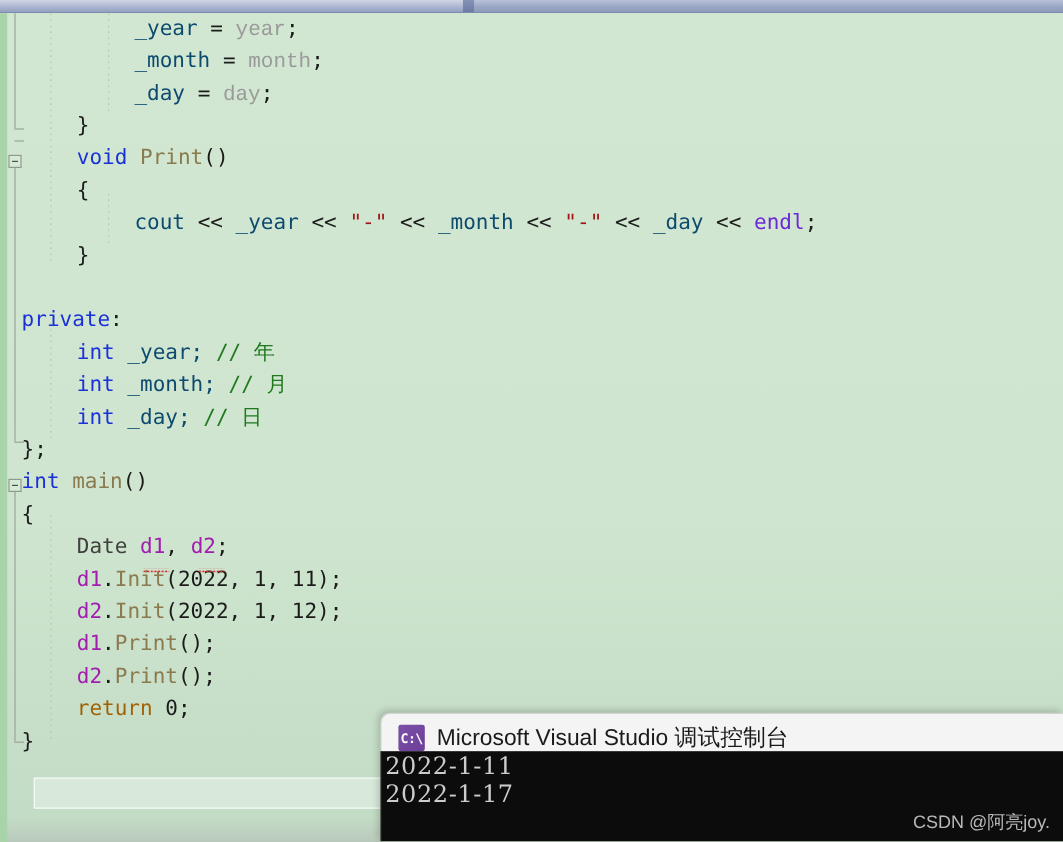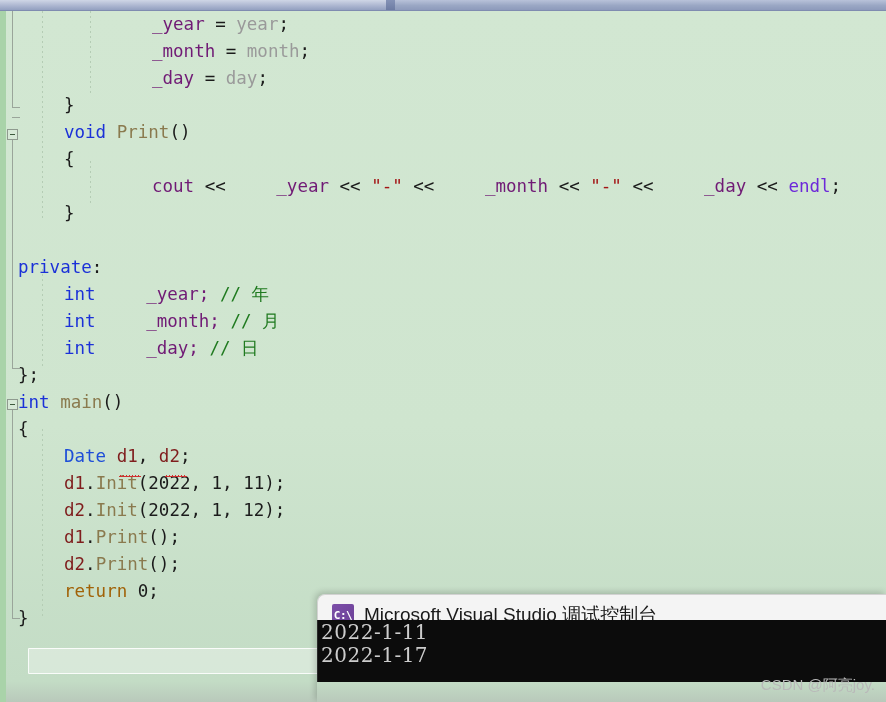--- a/index.html
+++ b/index.html
@@ -142,26 +142,26 @@
     position: absolute;
     left: 18px;
     white-space: pre;
     letter-spacing: 0px;
   }
 
   
   .kw      { color: #1b31d8; }           
   .kwflow  { color: #a16207; }           
   .fn      { color: #8a7a4e; }           
-  .type    { color: #1d4ed8; }           
-  .ident   { color: #701a75; margin-left: 40px; }           
-  .param   { color: #9a9a9a; }           
+  .type    { color: #404040; }           
+  .ident   { color: #0c4a6e; }           
+  .param   { color: #9a9a9a; font-family: Liberation Mono, monospace; }           
   .str     { color: #a31515; }           
   .cmt     { color: #1f7a1f; }           
-  .obj     { color: #7f1d1d; }           
+  .obj     { color: #a21caf; }           
   .num     { color: #1b1b1b; }
   .dim     { color: #6d28d9; }           
   .punc    { color: #1b1b1b; }
 
   
   .squiggle {
     position: absolute;
     height: 3px;
     background-image: radial-gradient(circle at 1.5px 2.4px, #d03030 1.1px, transparent 1.2px);
     background-size: 3px 3px;
@@ -214,23 +214,23 @@
     letter-spacing: -0.5px;
   }
   .console-title-text {
     font-family: Liberation Sans, sans-serif;
     font-size: 19px;
     color: #1a1a1a;
     white-space: nowrap;
   }
   .console-body {
     position: absolute;
-    left: 0; top: 26px;
+    left: 0; top: 32px;
     width: 569px;
-    height: 62px;
+    height: 75px;
     background: #0c0c0c;
     border-left: 1px solid #2a2a2a;
     box-sizing: border-box;
     overflow: hidden;
   }
   .console-line {
     position: absolute;
     left: 3px;
     font-family: "DejaVu Serif", serif;
     font-size: 20px;

